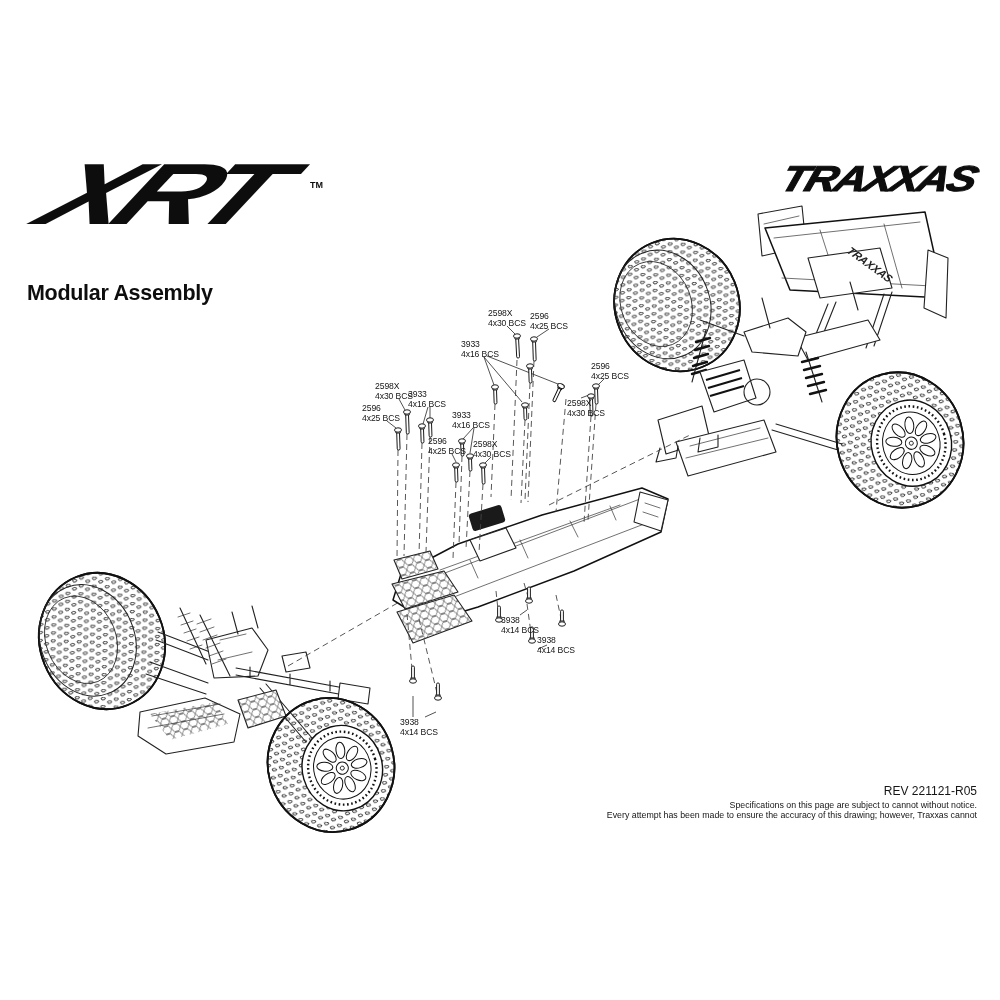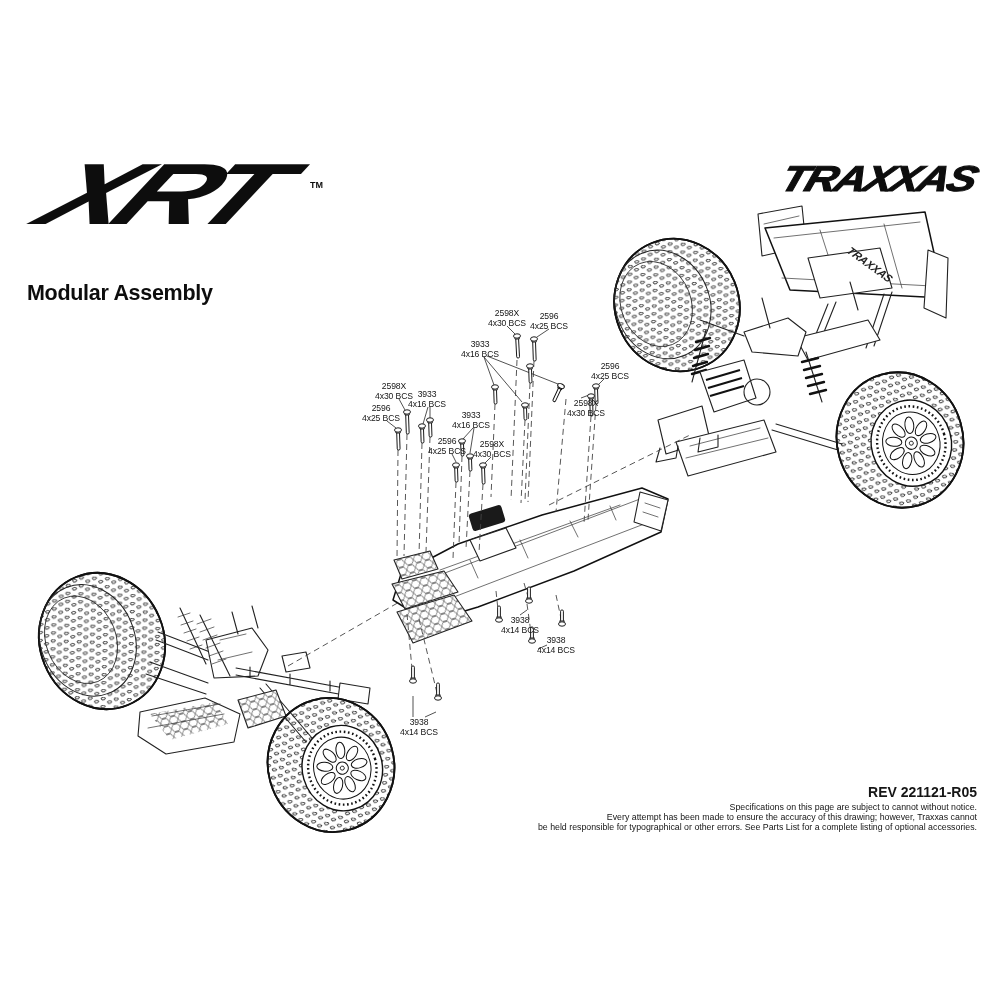--- a/index.html
+++ b/index.html
@@ -17,26 +17,26 @@
   .axis{stroke:#444;stroke-width:.9;stroke-dasharray:6 4;fill:none;}
   .leader{stroke:#333;stroke-width:.85;fill:none;}
   .screw{fill:#fff;stroke:#111;stroke-width:.95;}
   
   .hdr-left{position:absolute;left:26px;top:148px;}
   .xrt-svg{display:block;}
   .subtitle{position:absolute;left:27px;top:237px;font-size:21.5px;font-weight:bold;
             letter-spacing:-.3px;color:#0d0d0d;white-space:nowrap;margin-top:44px;}
   .brand-svg{position:absolute;left:776px;top:148px;}
   
-  .callout{position:absolute;transform:translateX(-50%);text-align:center;
+  .callout{position:absolute;transform:translateX(-50%);
            font-size:8.6px;line-height:1.16;font-weight:500;color:#151515;
            letter-spacing:-.1px;white-space:nowrap;}
   
   .footer{position:absolute;right:23px;top:784px;text-align:right;color:#151515;}
-  .footer .rev{font-size:14px;margin-bottom:2px;font-weight:bold;}
+  .footer .rev{font-size:12px;margin-bottom:2px;}
   .footer .disc{font-size:8.8px;line-height:10px;}
 </style>
 </head>
 <body>
 
 <div id="app">
 
   <svg id="art" width="1000" height="1000" viewBox="0 0 1000 1000">
     <defs>
       <pattern id="tread" width="13" height="8" patternUnits="userSpaceOnUse" patternTransform="rotate(24)">
@@ -392,16 +392,15 @@
       <div class="callout" style="left: 419px; top: 718px;">
         <div>3938</div>
         <div>4x14 BCS</div>
       </div>
     </div>
 
   <div class="footer">
     <div class="rev">REV 221121-R05</div>
     <div class="disc">Specifications on this page are subject to cannot without notice.</div>
     <div class="disc">Every attempt has been made to ensure the accuracy of this drawing; however, Traxxas cannot</div>
-    <div class="disc">be held responsible for typographical or other errors. See Parts List for a complete listing of optional accessories.</div>
   </div>
 
 </div>
 
 </body></html>

